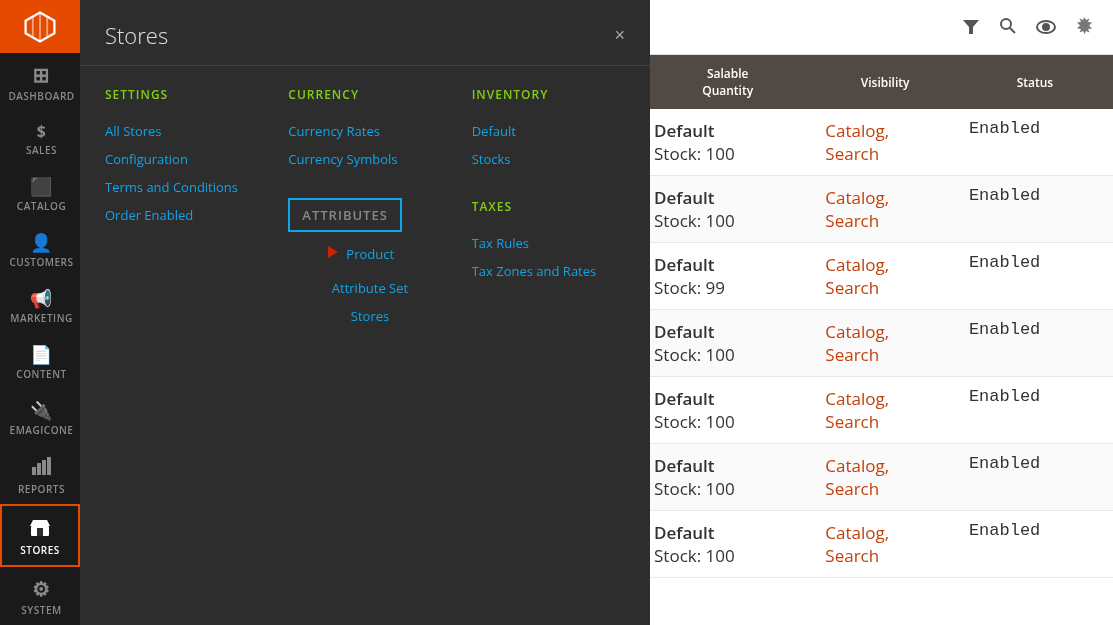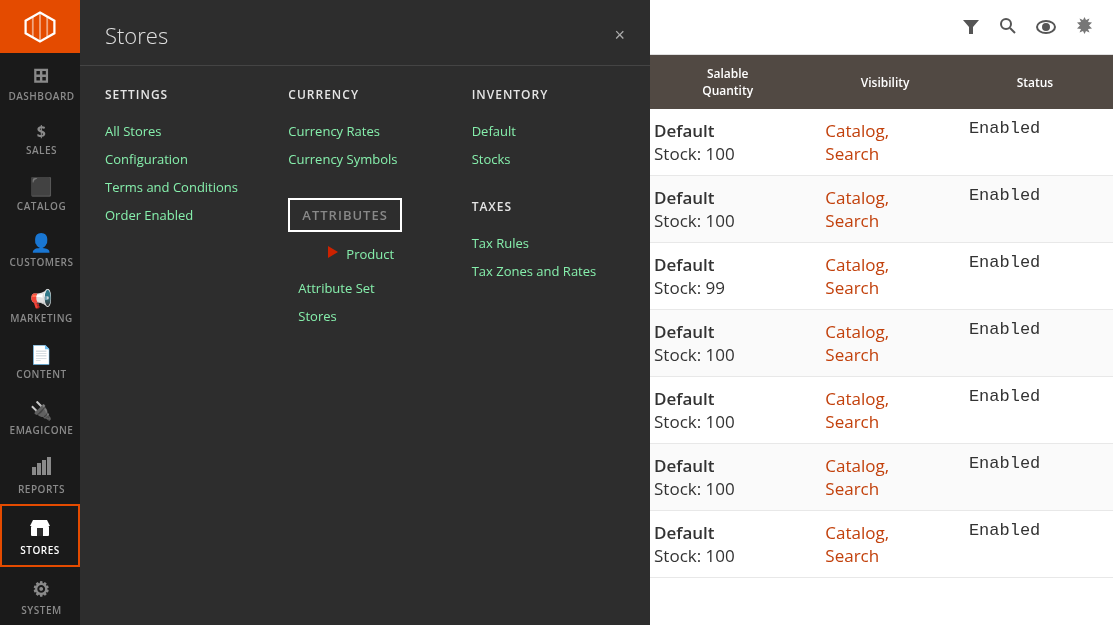--- a/index.html
+++ b/index.html
@@ -87,51 +87,52 @@
       flex: 1;
       padding: 20px 25px;
       gap: 30px;
     }
     .stores-col {
       flex: 1;
     }
     .stores-section-title {
       font-size: 12px;
       font-weight: 600;
-      color: #e5e5e5;
+      color: #84cc16;
       text-transform: uppercase;
       letter-spacing: 1px;
       margin-bottom: 14px;
     }
     .stores-menu-item {
       display: block;
-      color: #86efac;
+      color: #0ea5e9;
       font-size: 13px;
       padding: 5px 0;
       cursor: pointer;
       text-decoration: none;
     }
     .stores-col-divider {
       margin-top: 25px;
     }
 
     
     .attributes-box {
-      border: 2px solid #ffffff;
+      border: 2px solid #0ea5e9;
       padding: 6px 12px;
       display: inline-block;
       color: #888;
       font-size: 13px;
       font-weight: 600;
       text-transform: uppercase;
       letter-spacing: 1px;
       margin-bottom: 10px;
     }
     .attributes-items {
       padding-left: 10px;
+      text-align: center;
     }
 
     
     .arrow-container {
       position: relative;
       display: flex;
       align-items: center;
       gap: 8px;
       margin-bottom: 8px;
     }

